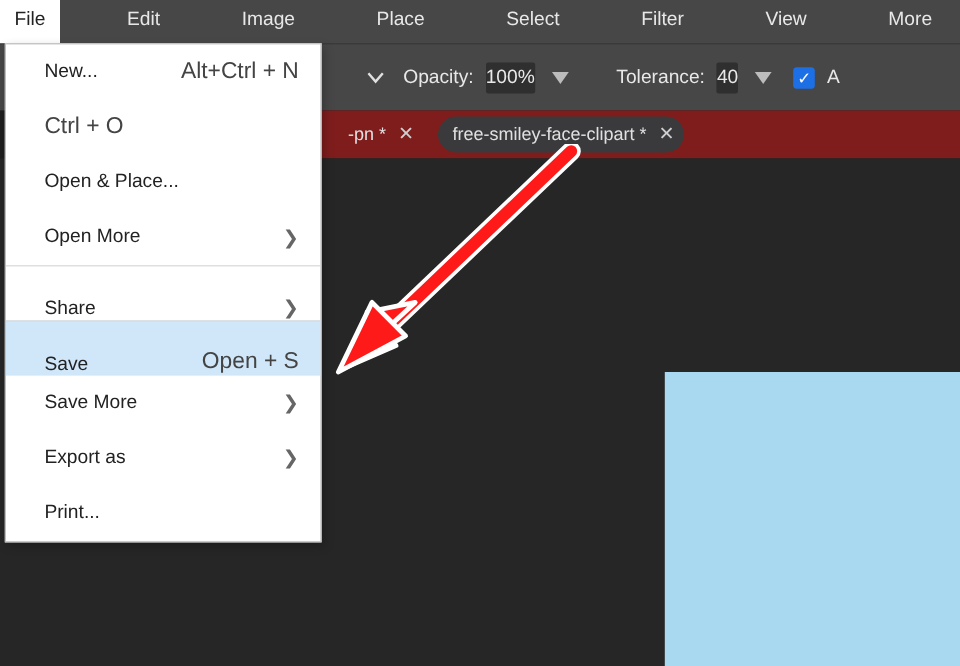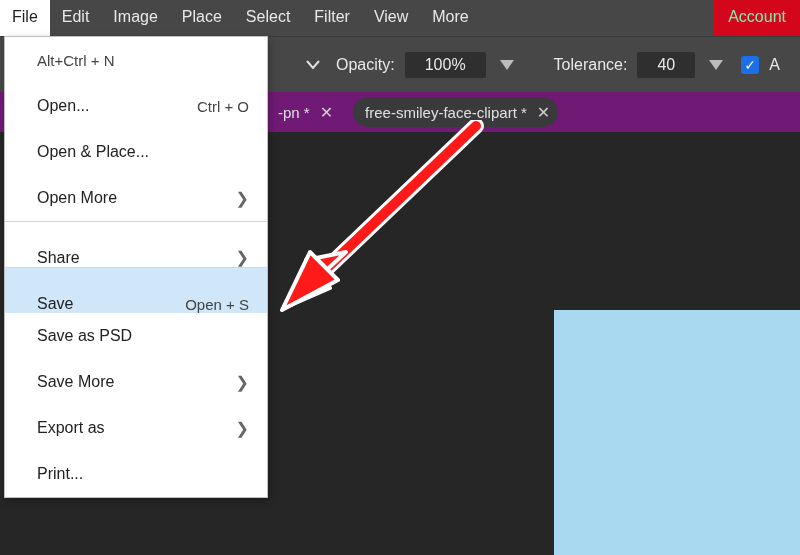--- a/index.html
+++ b/index.html
@@ -6,20 +6,21 @@
   html, body { width: 800px; height: 555px; overflow: hidden; background: #1e1e1e; }
 
   
   .menubar {
     display: flex;
     align-items: stretch;
     height: 36px;
     background: #474747;
     color: #e8e8e8;
     font-size: 16px;
+    gap: 44px;
   }
   .menubar .item {
     padding: 8px 12px 6px 12px;
     cursor: pointer;
   }
   .menubar .item.active {
     background: #ffffff;
     color: #222;
   }
   .menubar .spacer { flex: 1; }
@@ -46,21 +47,21 @@
     width: 48px;
     height: 28px;
     display: flex;
     align-items: center;
     justify-content: flex-end;
     padding-right: 6px;
   }
   .optionsbar .lbl { white-space: nowrap; }
   .optionsbar .valbox {
     background: #2f2f2f;
-    padding: 4px 20px;
+    padding: 4px 0;
     border-radius: 2px;
     color: #e8e8e8;
   }
   .optionsbar .tri {
     width: 0; height: 0;
     border-left: 7px solid transparent;
     border-right: 7px solid transparent;
     border-top: 10px solid #bcbcbc;
     margin-left: 4px;
     cursor: pointer;
@@ -73,24 +74,25 @@
     color: #fff; font-size: 14px;
     margin-left: 8px;
   }
   .optionsbar .truncA { color:#e8e8e8; }
 
   
   .tabstrip {
     display: flex;
     align-items: center;
     height: 40px;
-    background: #701a75;
+    background: #7f1d1d;
     padding-left: 278px;
     gap: 12px;
     font-size: 15px;
+    margin-left: 12px;
   }
   .tab {
     display: flex;
     align-items: center;
     background: #3a3a3d;
     color: #e0e0e0;
     height: 30px;
     padding: 0 8px 0 12px;
     border-radius: 4px;
     gap: 10px;
@@ -136,21 +138,21 @@
     display: flex;
     align-items: center;
     height: 46px;
     padding: 0 18px 0 32px;
     cursor: pointer;
     border-top: 0;
   }
   .dropdown .row.sep { border-top: 1px solid #d8d8d8; align-items: flex-end; }
   .dropdown .row.highlight { background: #cfe7f9; }
   .dropdown .row .mlabel { flex: 1; }
-  .dropdown .row .shortcut { color: #444; font-size: 15px; }
+  .dropdown .row .shortcut { color: #444; font-size: 19px; }
   .dropdown .row .chev {
     color: #666;
   }
 
   
   .arrow {
     position: absolute;
     left: 276px;
     top: 120px;
     z-index: 60;
@@ -200,43 +202,40 @@
     <span class="close">✕</span>
   </div>
 </div>
 
 <div class="stage">
   <div class="canvas"></div>
 </div>
 
 <div class="dropdown">
   <div class="row">
+    <span class="mlabel">New...</span>
     <span class="shortcut">Alt+Ctrl + N</span>
   </div>
   <div class="row">
-    <span class="mlabel">Open...</span>
     <span class="shortcut">Ctrl + O</span>
   </div>
   <div class="row">
     <span class="mlabel">Open &amp; Place...</span>
   </div>
   <div class="row">
     <span class="mlabel">Open More</span>
     <span class="chev">❯</span>
   </div>
   <div class="row sep">
     <span class="mlabel">Share</span>
     <span class="chev">❯</span>
   </div>
   <div class="row sep highlight">
     <span class="mlabel">Save</span>
     <span class="shortcut">Open + S</span>
-  </div>
-  <div class="row">
-    <span class="mlabel">Save as PSD</span>
   </div>
   <div class="row">
     <span class="mlabel">Save More</span>
     <span class="chev">❯</span>
   </div>
   <div class="row">
     <span class="mlabel">Export as</span>
     <span class="chev">❯</span>
   </div>
   <div class="row">

